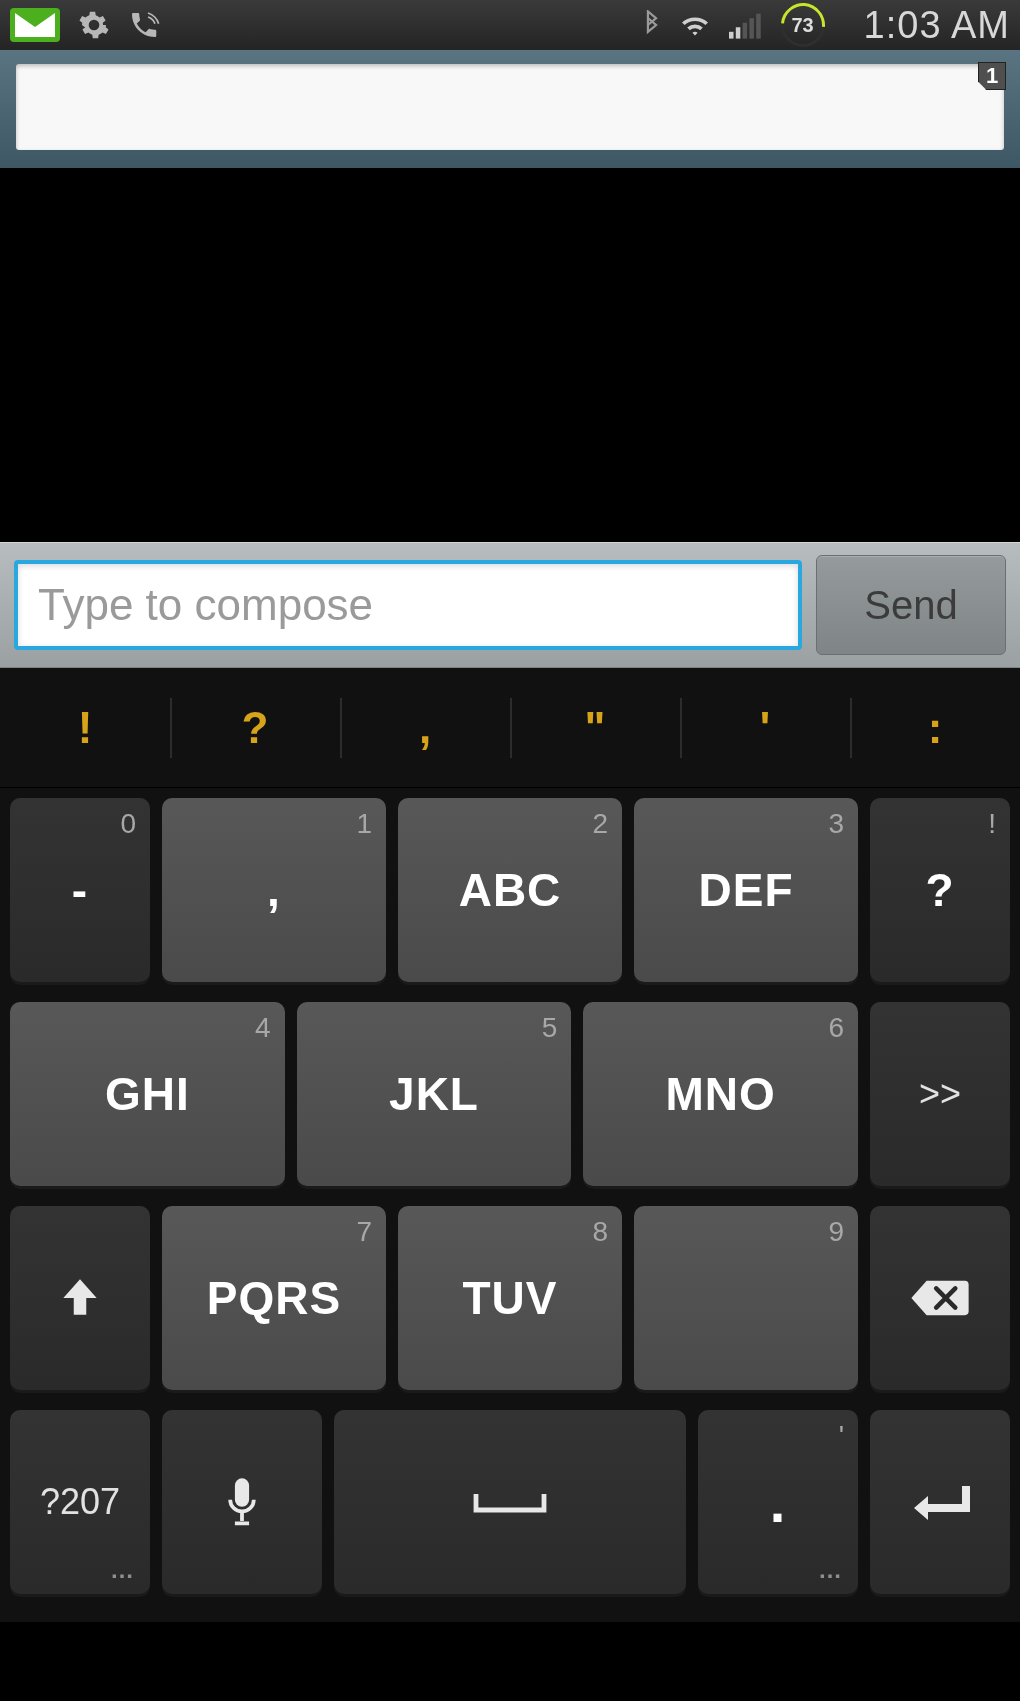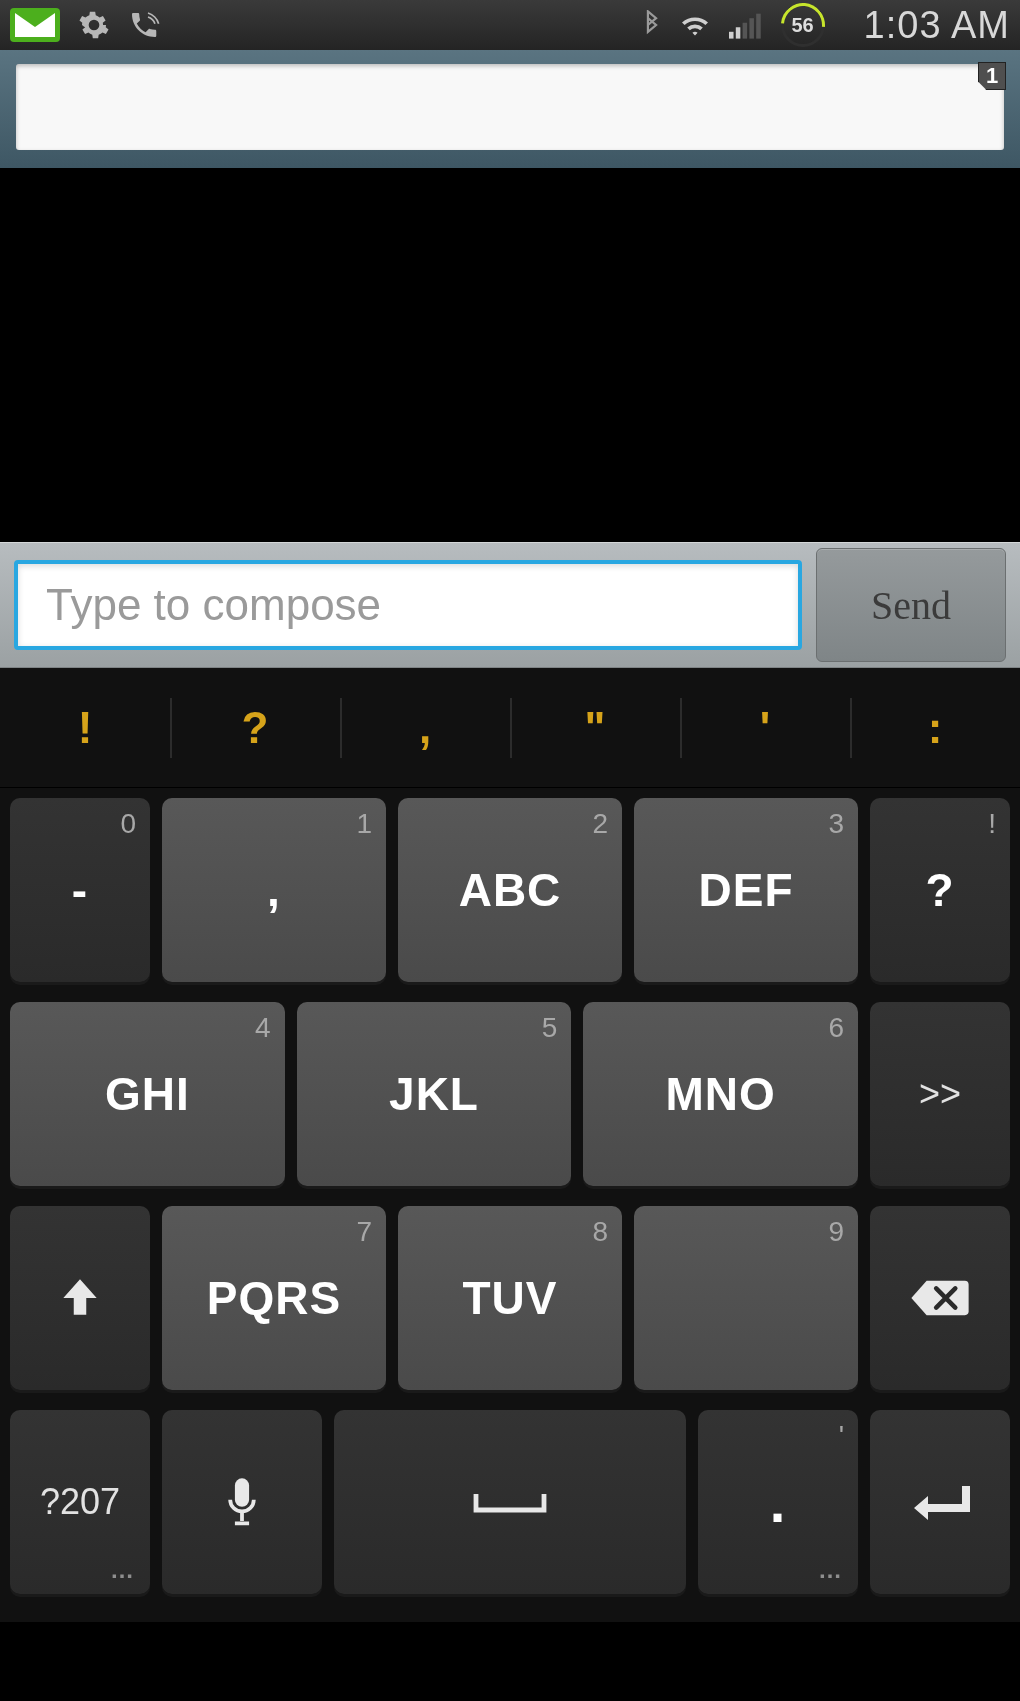--- a/index.html
+++ b/index.html
@@ -73,31 +73,30 @@
   
   .gap { background:#000; height: 374px; }
   
   .compose-bar {
     height: 126px; background: linear-gradient(#b7bcbf,#9ba1a3);
     display:flex; align-items:center; padding: 0 14px; gap:14px;
     border-top:1px solid #d4d7d8; border-bottom:1px solid #7e8385;
   }
   .compose-input {
     flex:1; height: 90px; background:#fff; border:4px solid #29a7e1;
-    border-radius:4px; display:flex; align-items:center; padding: 0 28px;
+    border-radius:4px; display:flex; align-items:center; padding: 0 20px;
     box-shadow: inset 0 2px 6px rgba(0,0,0,.15);
   }
   .compose-input .ph { color:#9a9a9a; font-size:44px; }
   .send-btn {
-    width: 190px; height: 114px; background: linear-gradient(#959a9c,#7f8587);
+    width: 190px; height: 100px; background: linear-gradient(#959a9c,#7f8587);
     border:1px solid #6b6f70; border-radius:6px;
     display:flex; align-items:center; justify-content:center;
     color:#3b3b3b; font-size:40px;
     box-shadow: inset 0 1px 0 rgba(255,255,255,.2);
-    font-family: Liberation Serif, serif;
   }
   
   .sugg-row {
     height: 120px; background:#111; display:flex; align-items:center;
     border-bottom:1px solid #000;
   }
   .sugg {
     flex:1; text-align:center; color:#d6a31a; font-size:44px;
     font-weight:bold; position:relative; height:72px;
     display:flex; align-items:center; justify-content:center;
@@ -160,21 +159,21 @@
         <path d="M12 18l-2-2a3 3 0 014 0l-2 2zM6 12a9 9 0 0112 0l-2 2a6 6 0 00-8 0l-2-2zM2 8a15 15 0 0120 0l-2 2a12 12 0 00-16 0L2 8z"></path>
       </svg>
     <svg class="sig-icon" viewBox="0 0 30 24">
         <rect x="0" y="18" width="4" height="6" fill="#cfcfcf"></rect>
         <rect x="6" y="14" width="4" height="10" fill="#cfcfcf"></rect>
         <rect x="12" y="10" width="4" height="14" fill="#555"></rect>
         <rect x="18" y="6" width="4" height="18" fill="#555"></rect>
         <rect x="24" y="2" width="4" height="22" fill="#555"></rect>
       </svg>
     <span class="battery">
-        <span>56</span>
+        <span>73</span>
       </span>
     <span class="clock">1:03 AM</span>
   </div>
 </div>
 
 <div class="recipient-wrap">
   <div class="recipient">
     <div class="badge">1</div>
   </div>
 </div>

